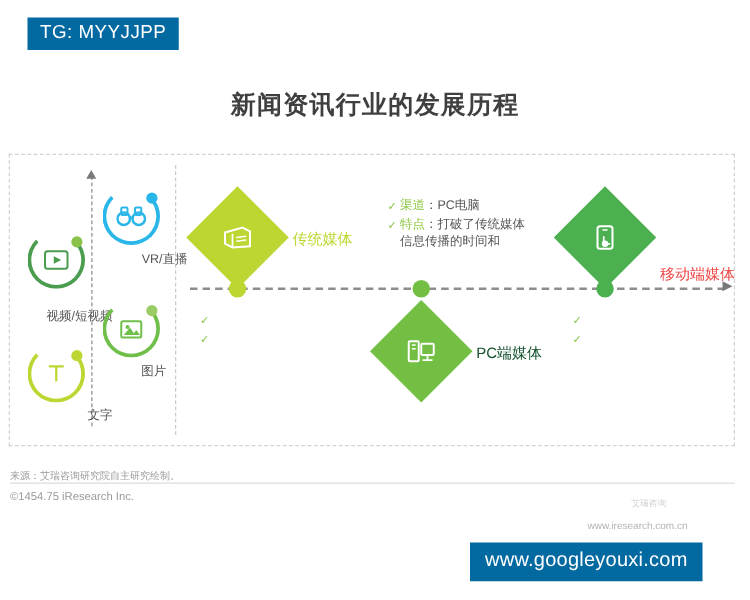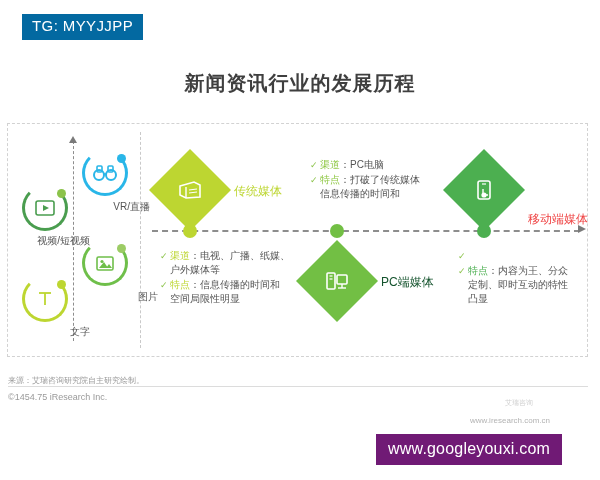--- a/index.html
+++ b/index.html
@@ -10,21 +10,21 @@
   }
   .wm-top{
     position:absolute;left:22px;top:14px;
     background:#0369a1;color:#ffffff;
     font-size:15px;letter-spacing:.4px;
     padding:4px 10px 5px 10px;
     line-height:1.1;
   }
   .wm-bottom{
     position:absolute;left:376px;top:434px;
-    background:#701a75;color:#ffffff;
+    background:#0369a1;color:#ffffff;
     font-size:16px;letter-spacing:.2px;
     padding:6px 12px 7px 12px;
   }
   .title{
     position:absolute;left:0;top:70px;width:600px;text-align:center;
     font-size:20px;font-weight:bold;color:#3f3f3f;letter-spacing:1px;
   }
   .card{
     position:absolute;left:7px;top:123px;width:581px;height:234px;
     border:1px dashed #d2d2d2;box-sizing:border-box;background:#fff;
@@ -146,35 +146,35 @@
 <div class="circ" style="left:22px;top:185px;">
   <div class="ring" style="border:3px solid #4a9d4f;border-top-color:transparent;"></div>
   <div class="dot" style="background:#8bc34a;"></div>
   <div class="glyph">
     <svg width="22" height="18" viewBox="0 0 22 18">
       <rect x="2" y="2" width="18" height="14" rx="2" fill="none" stroke="#4a9d4f" stroke-width="1.6"></rect>
       <polygon points="9,6 15,9 9,12" fill="#4a9d4f"></polygon>
     </svg>
   </div>
 </div>
-<div class="circ-label" style="left:0px;top:234px;">视频/短视频</div>
+<div class="circ-label" style="left:0px;top:246px;">视频/短视频</div>
 
 <div class="circ" style="left:82px;top:240px;">
   <div class="ring" style="border:3px solid #6fbf4a;border-top-color:transparent;"></div>
   <div class="dot" style="background:#9ccc65;"></div>
   <div class="glyph">
     <svg width="22" height="18" viewBox="0 0 22 18">
       <rect x="3" y="3" width="16" height="13" rx="1.5" fill="none" stroke="#6fbf4a" stroke-width="1.6"></rect>
       <circle cx="8" cy="7.5" r="1.6" fill="#6fbf4a"></circle>
       <polygon points="5,14 10,8 14,14" fill="#6fbf4a"></polygon>
       <polygon points="12,14 15,10 18,14" fill="#6fbf4a"></polygon>
     </svg>
   </div>
 </div>
-<div class="circ-label" style="left:68px;top:290px;font-family:Liberation Mono, monospace;">图片</div>
+<div class="circ-label" style="left:43px;top:290px;font-family:Liberation Mono, monospace;">图片</div>
 
 <div class="circ" style="left:22px;top:276px;">
   <div class="ring" style="border:3px solid #bdd631;border-top-color:transparent;"></div>
   <div class="dot" style="background:#bdd631;"></div>
   <div class="glyph">
     <svg width="20" height="20" viewBox="0 0 20 20">
       <line x1="4" y1="4" x2="16" y2="4" stroke="#bdd631" stroke-width="1.8"></line>
       <line x1="10" y1="4" x2="10" y2="16" stroke="#bdd631" stroke-width="1.8"></line>
     </svg>
   </div>
@@ -188,25 +188,23 @@
     <line x1="9" y1="19" x2="9" y2="8" stroke="#ffffff" stroke-width="1.4"></line>
     <line x1="12" y1="11" x2="20" y2="10" stroke="#ffffff" stroke-width="1.2"></line>
     <line x1="12" y1="14" x2="20" y2="13" stroke="#ffffff" stroke-width="1.2"></line>
   </svg>
 </div>
 <div class="dia-label" style="left:234px;top:183px;color:#bdd631;">传统媒体</div>
 
 <div class="block" style="left:160px;top:249px;">
   <div class="line">
     <span class="tick">✓</span>
-    <span class="ltxt"><span class="k k-lime">渠道</span><span>：电视、广播、纸媒、</span><br><span>户外媒体等</span></span>
-  </div>
-  <div class="line">
-    <span class="tick">✓</span>
-    <span class="ltxt"><span class="k k-lime">特点</span><span>：信息传播的时间和</span><br><span>空间局限性明显</span></span>
+  </div>
+  <div class="line">
+    <span class="tick">✓</span>
   </div>
 </div>
 
 <div class="dia" style="left:308px;top:252px;background:#72bf44;"></div>
 <div class="dia-glyph" style="left:308px;top:252px;">
   <svg width="26" height="24" viewBox="0 0 26 24">
     <rect x="3" y="4" width="8" height="16" rx="1" fill="none" stroke="#ffffff" stroke-width="1.6"></rect>
     <line x1="5.5" y1="7" x2="8.5" y2="7" stroke="#ffffff" stroke-width="1.2"></line>
     <line x1="5.5" y1="10" x2="8.5" y2="10" stroke="#ffffff" stroke-width="1.2"></line>
     <rect x="13" y="6" width="10" height="9" rx="1" fill="none" stroke="#ffffff" stroke-width="1.6"></rect>
@@ -237,21 +235,20 @@
   </svg>
 </div>
 <div class="dia-label" style="left:528px;top:183px;color:#ef4444;margin-top:28px;">移动端媒体</div>
 
 <div class="block" style="left:458px;top:249px;">
   <div class="line">
     <span class="tick">✓</span>
   </div>
   <div class="line">
     <span class="tick">✓</span>
-    <span class="ltxt"><span class="k k-green">特点</span><span>：内容为王、分众</span><br><span>定制、即时互动的特性</span><br><span>凸显</span></span>
   </div>
 </div>
 
 <div class="src">来源：艾瑞咨询研究院自主研究绘制。</div>
 <div class="rule"></div>
 <div class="copy">©1454.75 iResearch Inc.</div>
 <div class="site">www.iresearch.com.cn</div>
 <div class="site2">艾瑞咨询</div>
 
 <div class="wm-bottom">www.googleyouxi.com</div>

